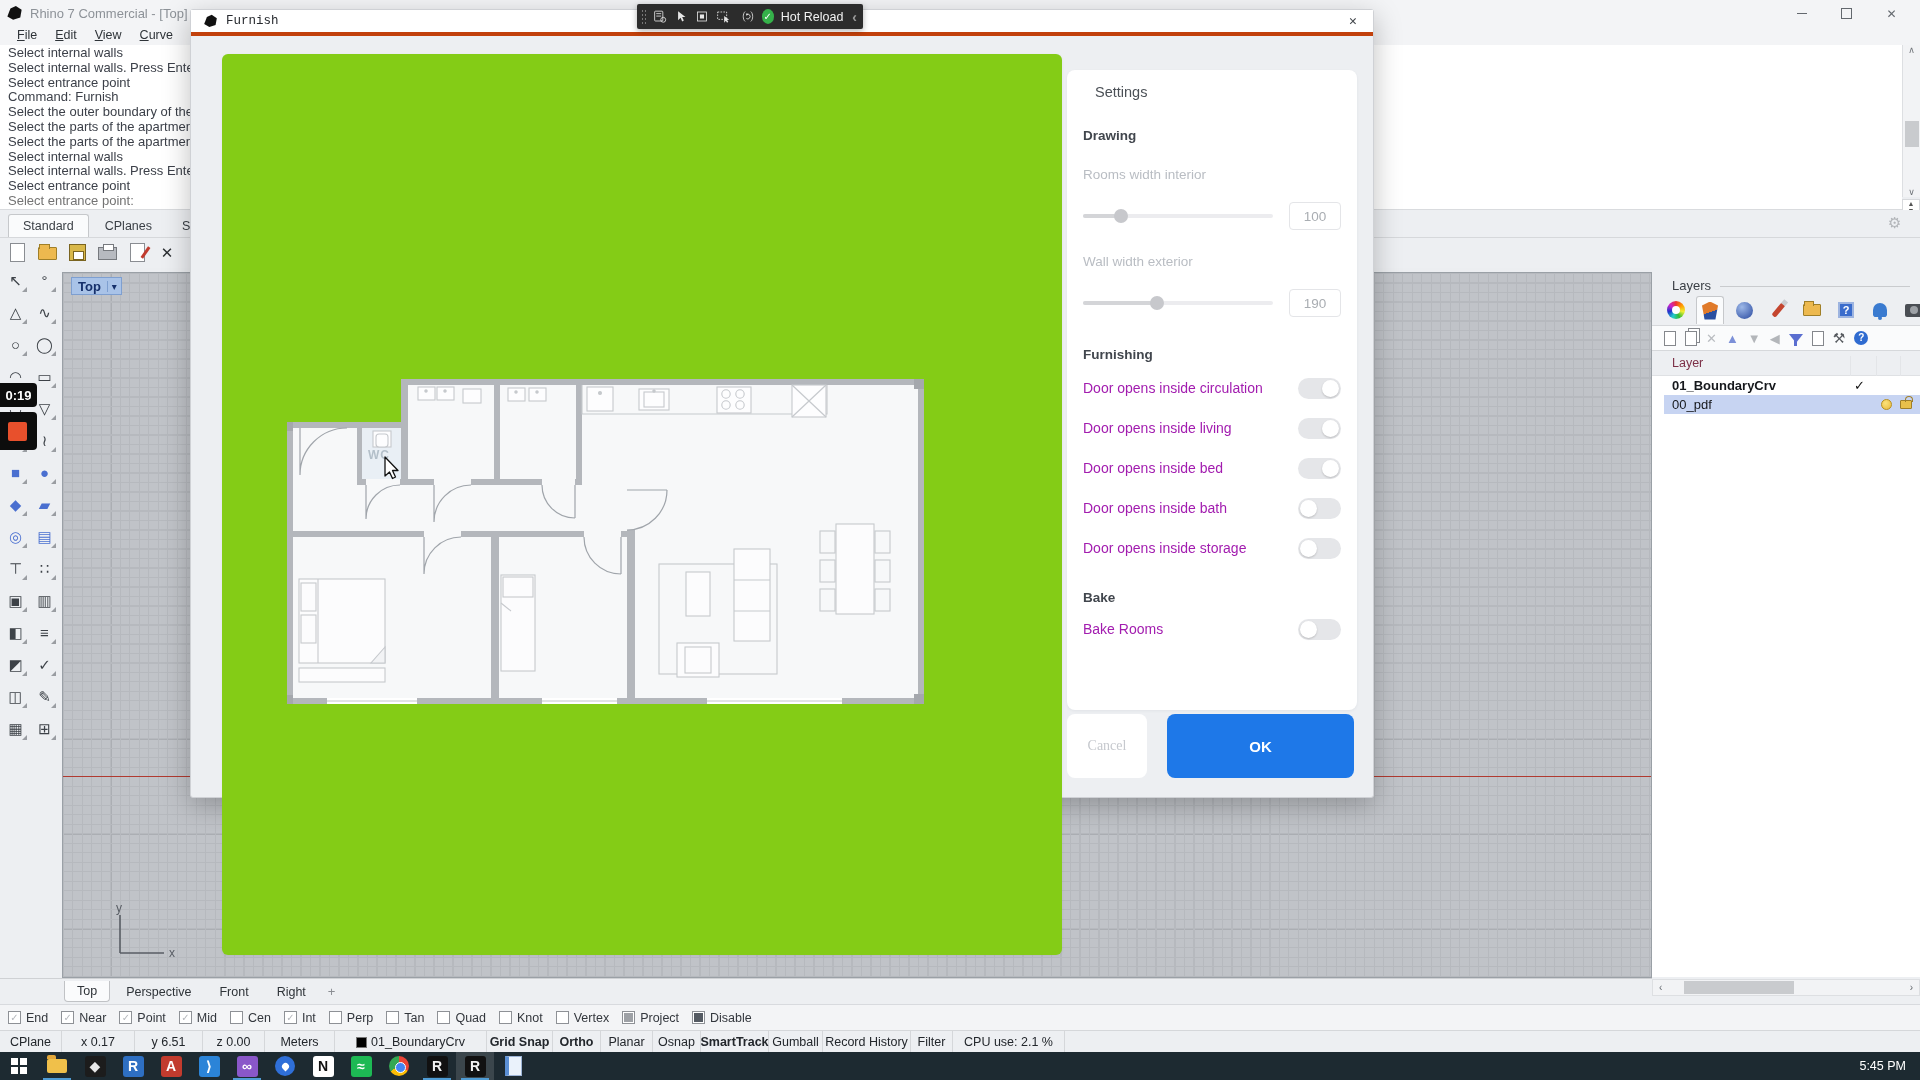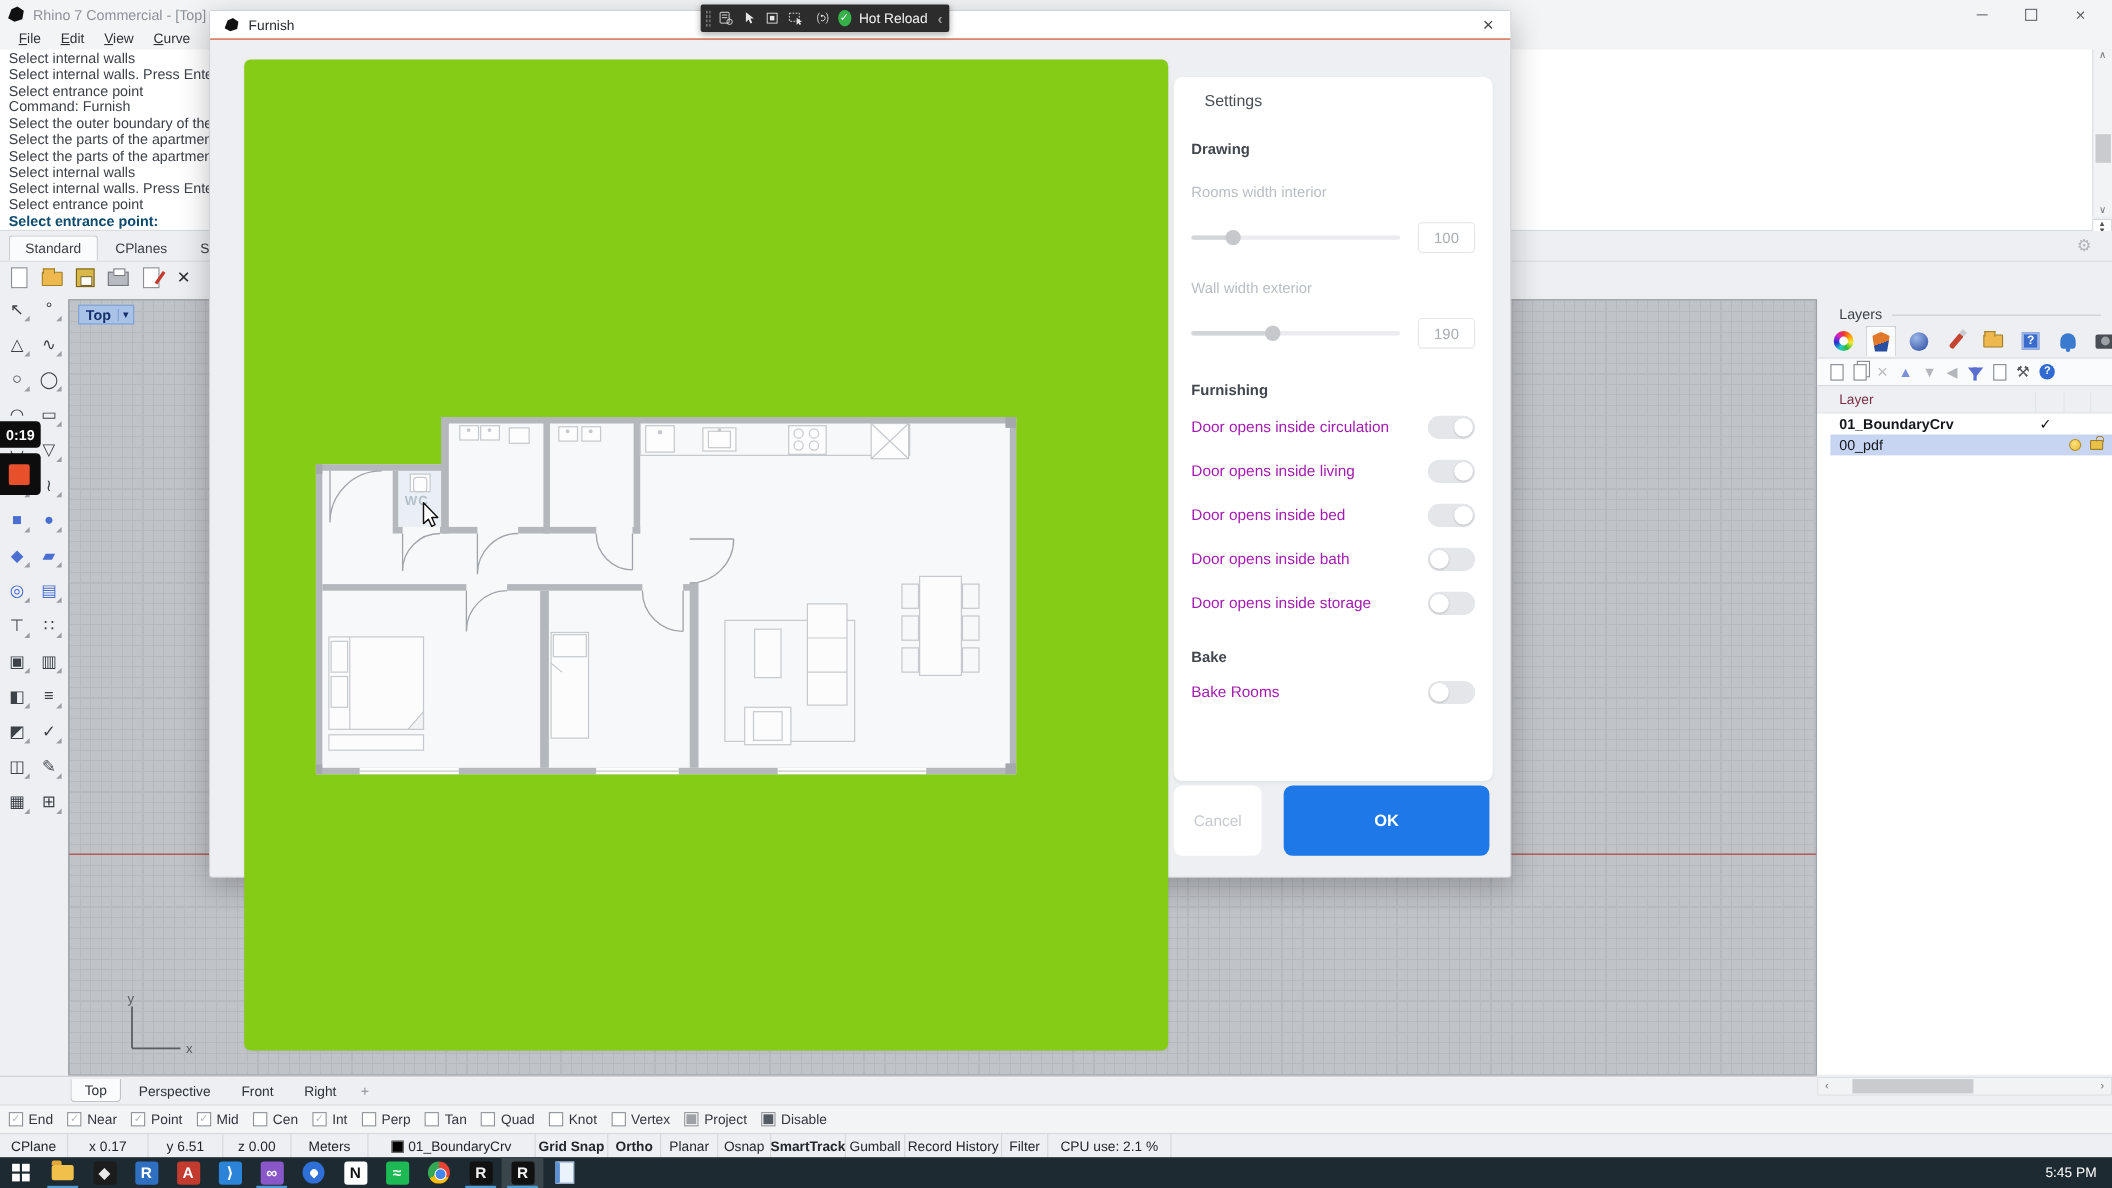--- a/index.html
+++ b/index.html
@@ -18,21 +18,21 @@
   .wb-min::after{content:"";width:10px;height:1px;background:#63686e;display:block;}
   .wb-max::after{content:"";width:9px;height:9px;border:1px solid #63686e;display:block;}
   .menubar{left:0;top:27px;width:1920px;height:18px;background:#f3f4f6;display:flex;gap:0;padding-left:8px;}
   .menu-item{font-size:12.5px;color:#2e3338;padding:1px 9px;}
   .menu-item u{text-decoration:underline;}
 
   
   .cmdarea{left:0;top:45px;width:1902px;height:165px;background:#ffffff;border-bottom:1px solid #d9dbde;}
   .cmdlines{left:8px;top:1px;width:182px;height:162px;overflow:hidden;white-space:nowrap;}
   .cmd-line{font-size:13px;line-height:14.8px;color:#3c4049;}
-  .cmd-line.bold{font-weight:bold;color:#0c4a6e;}
+  .cmd-line.bold{font-weight:normal;color:#737373;}
   .cmd-scroll{left:1902px;top:45px;width:18px;height:152px;background:#f2f3f5;border-left:1px solid #dddfe2;
     display:flex;flex-direction:column;align-items:center;font-size:9px;color:#707479;}
   .cmd-scroll .thumb{width:14px;height:26px;background:#c9cbce;margin-top:66px;}
   .cmd-spin{left:1902px;top:199px;width:18px;height:16px;background:#fff;border:1px solid #d7d9dc;
     display:flex;flex-direction:column;align-items:center;justify-content:center;font-size:7px;color:#555;line-height:7px;}
 
   
   .tabstrip{left:0;top:210px;width:1920px;height:28px;background:#edeff2;border-bottom:1px solid #d6d8db;display:flex;align-items:flex-end;padding-left:8px;}
   .tb-tab{font-size:12.5px;color:#3a3f45;padding:4px 14px;margin-right:2px;}
   .tb-tab.active{background:#fafbfc;border:1px solid #c6c8cb;border-bottom:none;border-radius:3px 3px 0 0;}
@@ -166,21 +166,21 @@
   .tb-chrome::after{content:"";position:absolute;left:5.5px;top:5.5px;width:9px;height:9px;border-radius:50%;background:#4285f4;border:1.5px solid #fff;}
   .tb-notepad{width:17px;height:20px;background:#eaf2fb;border:1px solid #9db4d6;border-left:4px solid #5b8fd4;}
   .tb-time{margin-left:auto;color:#fff;font-size:12.5px;display:flex;align-items:center;padding-right:14px;}
 
   
   .axis{left:43px;top:628px;}
 
   
   .dialog{left:190px;top:9px;width:1184px;height:789px;background:#edeff2;border:1px solid #cfd1d5;border-radius:3px;
     box-shadow:0 8px 28px rgba(0,0,0,.25);z-index:50;}
-  .dlg-title{left:0;top:0;width:100%;height:26px;background:#fff;border-bottom:1px solid #c2410c;display:flex;align-items:center;}
+  .dlg-title{left:0;top:0;width:100%;height:26px;background:#fff;border-bottom:4px solid #c2410c;display:flex;align-items:center;font-family:Liberation Mono, monospace;}
   .dlg-icon{width:15px;height:14px;background:#111;margin:0 8px 0 12px;
     clip-path:polygon(8% 72%,26% 22%,58% 6%,92% 30%,84% 78%,42% 92%);}
   .dlg-title-text{font-size:12.5px;color:#26292e;}
   .dlg-close{margin-left:auto;width:40px;text-align:center;font-size:13px;color:#43474c;}
   .plan-card{left:31px;top:44px;width:840px;height:901px;background:#84cc16;border-radius:6px;box-shadow:0 1px 3px rgba(40,50,60,.06);}
   .settings-card{left:876px;top:60px;width:290px;height:640px;background:#fff;border-radius:8px;box-shadow:0 1px 3px rgba(40,50,60,.06);
     padding:14px 16px 0 16px;overflow:hidden;}
   .set-header{font-size:14.5px;color:#4b5056;padding-left:12px;}
   .sec-title{font-size:13.5px;color:#41464d;font-weight:bold;margin-top:28px;}
   .slider-block{margin-top:24px;}
@@ -190,21 +190,21 @@
   .sl-fill{position:absolute;left:0;top:0;height:4px;border-radius:2px;background:#d4d5d8;}
   .sl-knob{position:absolute;top:-5px;width:14px;height:14px;border-radius:50%;background:#c7c8cc;}
   .sl-value{margin-left:auto;width:52px;height:28px;border:1px solid #e4e5e8;border-radius:4px;
     font-size:13.5px;color:#a9adb2;display:flex;align-items:center;justify-content:center;}
   .toggle-row{height:40px;display:flex;align-items:center;}
   .tg-label{font-size:14px;color:#a21caf;}
   .toggle{margin-left:auto;width:43px;height:21px;border-radius:11px;background:#e5e6e9;position:relative;}
   .tg-knob{position:absolute;top:2px;width:17px;height:17px;border-radius:50%;background:#fff;box-shadow:0 1px 2px rgba(0,0,0,.18);}
   .toggle.on .tg-knob{left:24px;} .toggle.off .tg-knob{left:2px;}
   .btn-cancel{left:876px;top:704px;width:80px;height:64px;background:#fff;border-radius:8px;border:none;
-    font-size:14px;color:#c6c9ce;display:flex;align-items:center;justify-content:center;font-family:Liberation Sans, sans-serif;}
+    font-size:14px;color:#c6c9ce;display:flex;align-items:center;justify-content:center;font-family:Liberation Serif, serif;}
   .btn-ok{left:976px;top:704px;width:187px;height:64px;background:#1e78e8;border-radius:8px;border:none;
     font-size:15px;font-weight:bold;color:#fff;display:flex;align-items:center;justify-content:center;font-family:inherit;}
 
   
   .darkbar{left:637px;top:4px;width:226px;height:25px;background:#2c2c2c;border-radius:2px;z-index:60;
     display:flex;align-items:center;box-shadow:0 2px 6px rgba(0,0,0,.3);padding:0 6px 0 4px;gap:7px;}
   .db-handle{width:6px;height:16px;background-image:radial-gradient(#777 1px,transparent 1px);background-size:3px 4px;}
   .db-icon{width:17px;height:17px;}
   .hot-badge{width:15px;height:15px;border-radius:50%;background:#35b24a;color:#fff;font-size:10px;font-weight:bold;
     display:flex;align-items:center;justify-content:center;}

